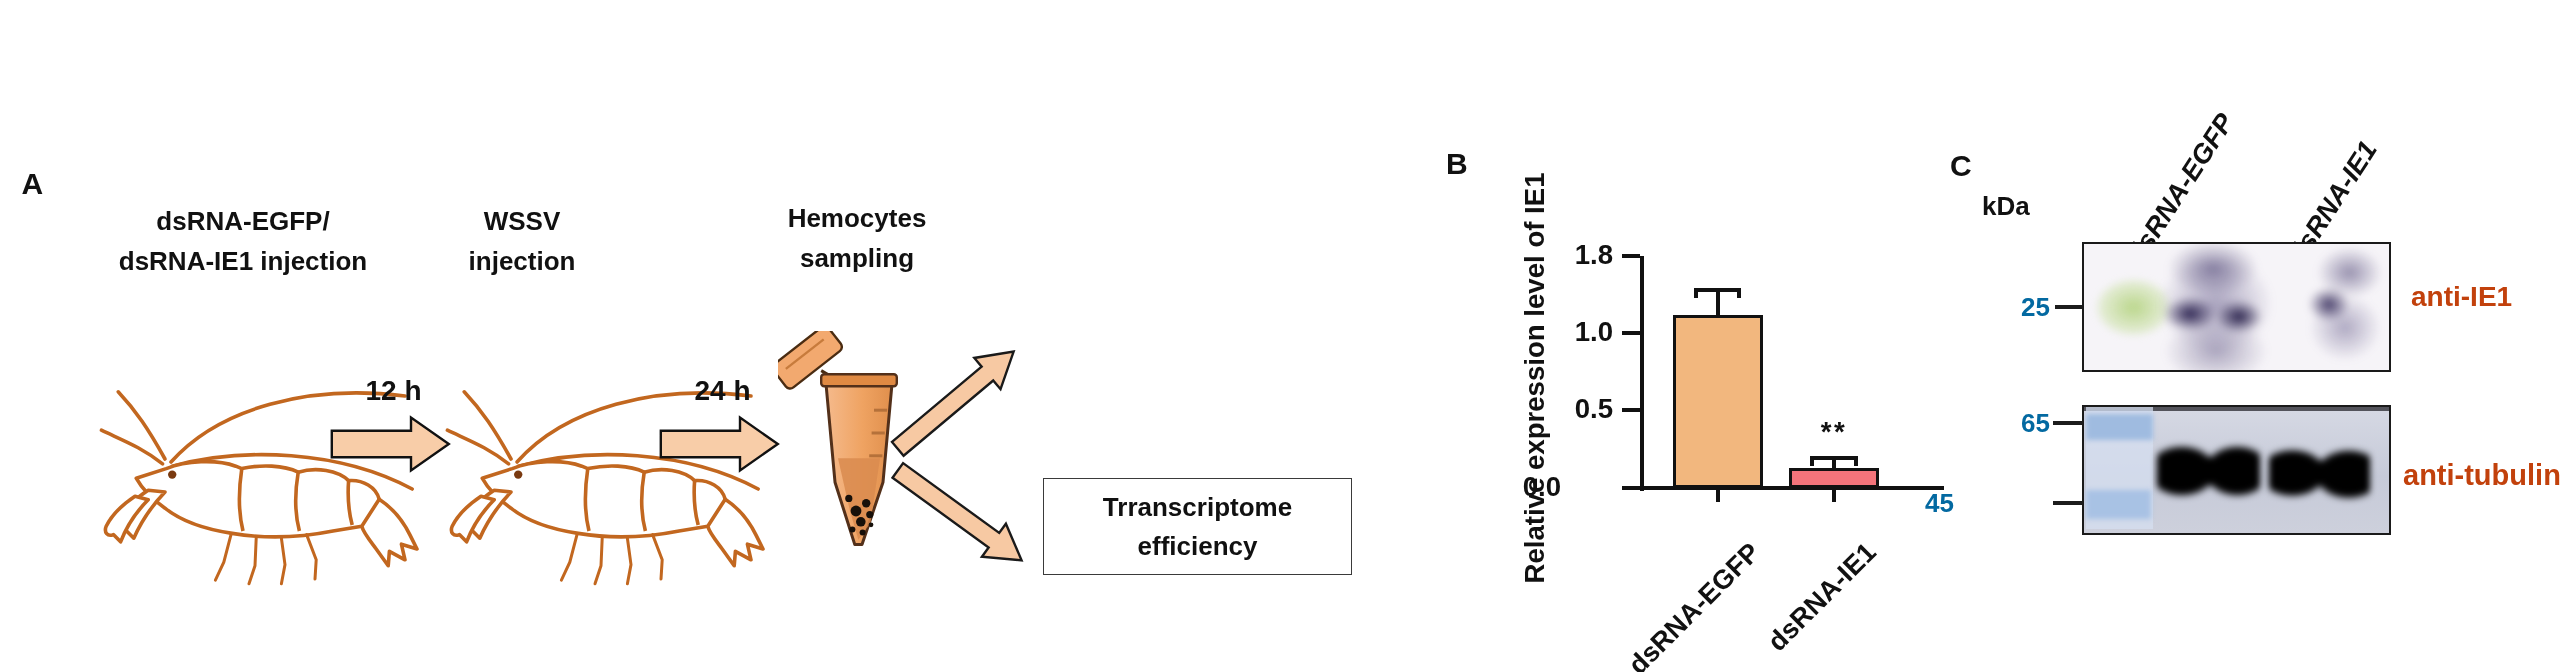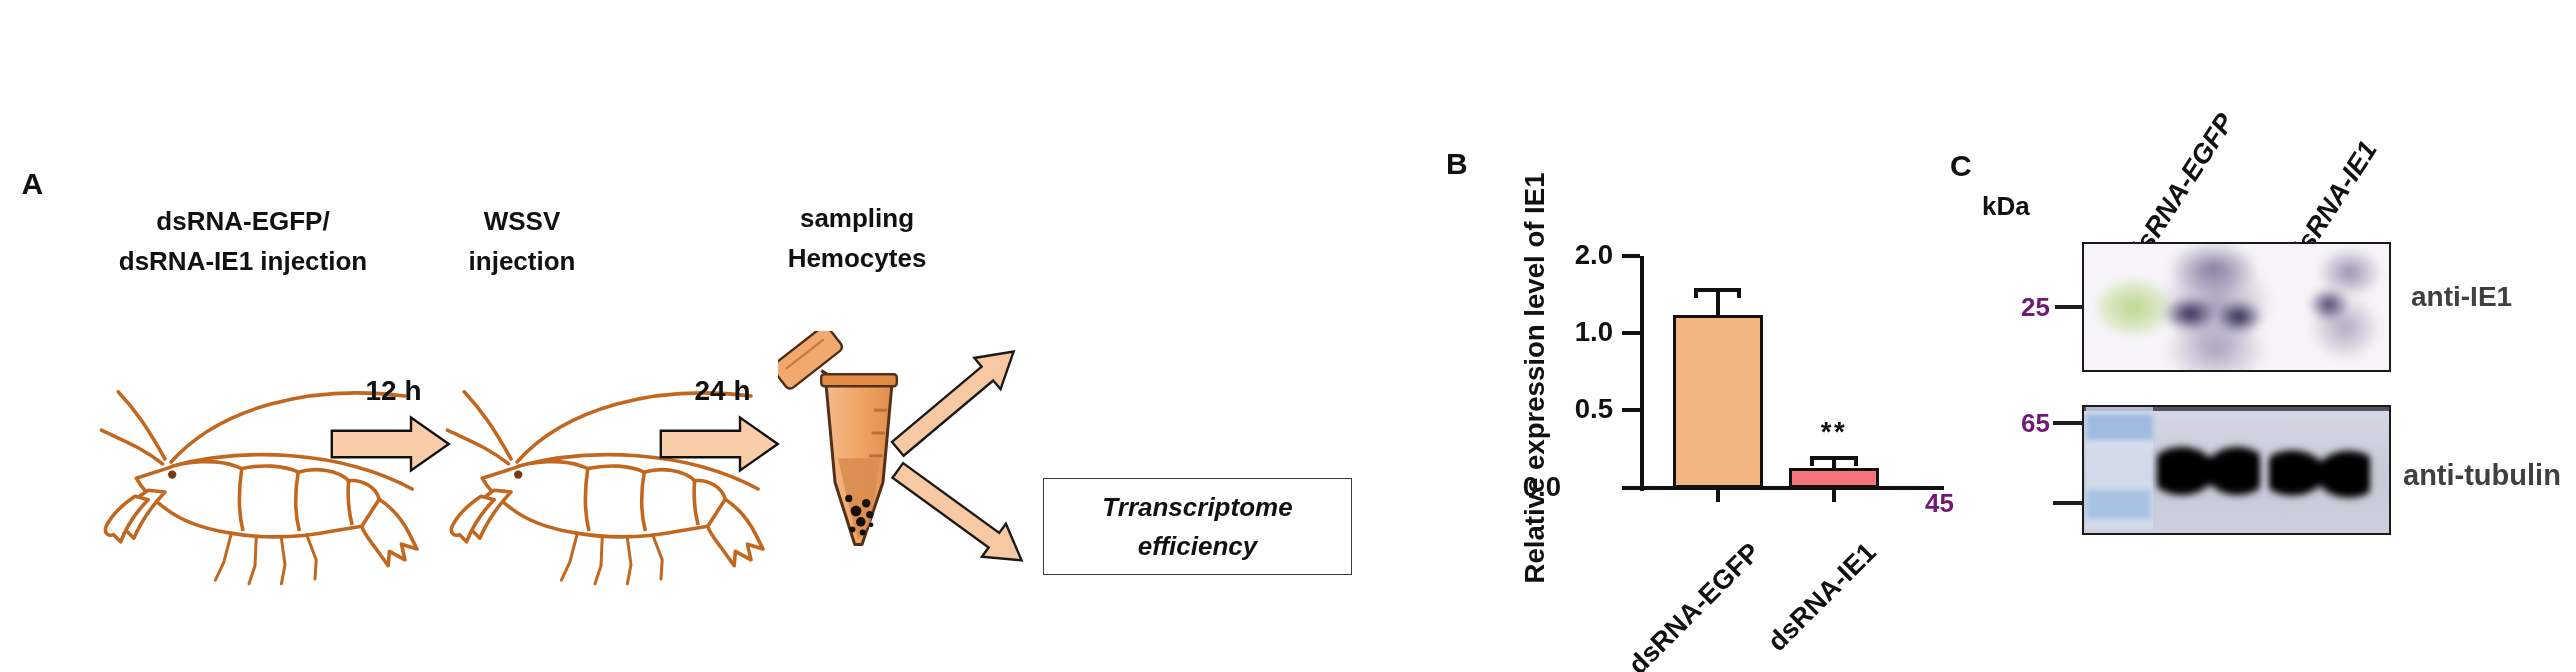--- a/index.html
+++ b/index.html
@@ -12,22 +12,22 @@
   .timelab{font-size:28px;font-weight:bold;color:#111;text-align:center;}
   .obox{background:#fff;border:1.8px solid #3a3a3a;display:flex;flex-direction:column;
     justify-content:center;align-items:center;font-size:26px;font-weight:bold;color:#111;line-height:1.5;}
   .ylab{font-size:27.6px;font-weight:bold;color:#111;text-align:center;white-space:nowrap;
     transform:rotate(-90deg);}
   .ytick-label{font-size:27.6px;font-weight:bold;color:#111;text-align:right;}
   .xlab{font-size:27px;font-weight:bold;color:#111;white-space:nowrap;
     transform:rotate(-45deg);transform-origin:100% 0;}
   .lanelab{font-size:27px;font-weight:bold;font-style:italic;color:#111;white-space:nowrap;
     transform:rotate(-57deg);transform-origin:0 100%;}
-  .mklab{font-size:26px;font-weight:bold;color:#701a75;text-align:right;}
-  .ablab{font-size:28px;font-weight:bold;color:#404040;white-space:nowrap;}
+  .mklab{font-size:26px;font-weight:bold;color:#0369a1;text-align:right;}
+  .ablab{font-size:28px;font-weight:bold;color:#c2410c;white-space:nowrap;}
   .dash{background:#1c1c1c;height:4.2px;}
   .blot{overflow:hidden;border:2.4px solid #1a1a1a;}
   #blot1{background:#F6F4F8;}
   #blot2{background:linear-gradient(180deg,#D6D9E4 0%,#C6CAD8 55%,#CDD0DC 100%);}
   .smear{filter:blur(3.6px);}
   .sigma{font-size:27.6px;font-weight:bold;color:#111;text-align:center;letter-spacing:2.4px;}
 </style>
 </head>
 <body>
 
@@ -37,22 +37,22 @@
 
   <div class="abs steplab" style="left:90px;top:201px;width:306px;">
     <div>dsRNA-EGFP/</div>
     <div>dsRNA-IE1 injection</div>
   </div>
   <div class="abs steplab" style="left:444px;top:201px;width:156px;">
     <div>WSSV</div>
     <div>injection</div>
   </div>
   <div class="abs steplab" style="left:767px;top:198px;width:180px;">
+    <div>Hemocytes</div>
     <div>sampling</div>
-    <div>Hemocytes</div>
   </div>
 
   <svg class="abs" style="left:81px;top:351px;" width="360" height="252" viewBox="0 0 600 420">
     <g fill="none" stroke="#C2671F" stroke-width="6" stroke-linecap="round">
       <path d="M150,185 C230,95 380,55 540,75"></path>
       <path d="M152,192 C270,160 430,165 552,230"></path>
       <path d="M140,180 C112,130 92,100 62,68"></path>
       <path d="M136,188 C100,160 72,150 34,132"></path>
     </g>
     <g stroke="#C2671F" stroke-width="6" stroke-linejoin="round" fill="#FFFFFF">
@@ -141,37 +141,37 @@
 
   <svg class="abs" style="left:887px;top:324px;" width="150" height="258" viewBox="0 0 250 430">
     <g transform="translate(18,208) rotate(-40)">
       <polygon points="0,-15 195,-15 195,-34 252,0 195,34 195,15 0,15" fill="#F7C9A3" stroke="#1a1a1a" stroke-width="4"></polygon>
     </g>
     <g transform="translate(18,244) rotate(36)">
       <polygon points="0,-15 198,-15 198,-34 255,0 198,34 198,15 0,15" fill="#F7C9A3" stroke="#1a1a1a" stroke-width="4"></polygon>
     </g>
   </svg>
 
-  <div class="abs obox" style="left:1043px;top:478px;width:307px;height:95px;font-style:italic;">
+  <div class="abs obox" style="left:1043px;top:478px;width:307px;height:95px;">
     <div>Trranscriptome</div>
     <div>efficiency</div>
   </div>
 
   <div class="abs panel-letter" style="left:1446px;top:147px;">B</div>
   <div class="abs ylab" style="left:1325px;top:378px;width:420px;height:36px;line-height:36px;margin-top:-18px;">Relative  expression level of IE1</div>
   <div id="chart-layer">
       <div class="abs" style="left: 1640px; top: 256px; width: 3.6px; height: 235px; background: rgb(17, 17, 17);"></div>
       <div class="abs" style="left: 1622px; top: 486px; width: 18px; height: 3.6px; background: rgb(17, 17, 17);"></div>
       <div class="abs ytick-label" style="left: 1468px; top: 471px; width: 93px;">0.0</div>
       <div class="abs" style="left: 1622px; top: 408px; width: 18px; height: 3.6px; background: rgb(17, 17, 17);"></div>
       <div class="abs ytick-label" style="left: 1520px; top: 393px; width: 93px;">0.5</div>
       <div class="abs" style="left: 1622px; top: 331px; width: 18px; height: 3.6px; background: rgb(17, 17, 17);"></div>
       <div class="abs ytick-label" style="left: 1520px; top: 316px; width: 93px;">1.0</div>
       <div class="abs" style="left: 1622px; top: 254px; width: 18px; height: 3.6px; background: rgb(17, 17, 17);"></div>
-      <div class="abs ytick-label" style="left: 1520px; top: 239px; width: 93px;">2.0</div>
+      <div class="abs ytick-label" style="left: 1520px; top: 239px; width: 93px;">1.8</div>
       <div class="abs" style="left: 1640px; top: 486px; width: 304px; height: 3.6px; background: rgb(17, 17, 17);"></div>
       <div class="abs" style="left: 1716px; top: 290px; width: 3.6px; height: 27px; background: rgb(17, 17, 17);"></div>
       <div class="abs" style="left: 1694px; top: 288px; width: 47px; height: 3.6px; background: rgb(17, 17, 17);"></div>
       <div class="abs" style="left: 1694px; top: 288px; width: 3.6px; height: 9.6px; background: rgb(17, 17, 17);"></div>
       <div class="abs" style="left: 1737px; top: 288px; width: 3.6px; height: 9.6px; background: rgb(17, 17, 17);"></div>
       <div class="abs" style="left: 1673px; top: 315px; width: 90px; height: 173px; background: rgb(242, 183, 126); border: 3px solid rgb(17, 17, 17); box-sizing: border-box;"></div>
       <div class="abs" style="left: 1716px; top: 489px; width: 3.6px; height: 13px; background: rgb(17, 17, 17);"></div>
       <div class="abs xlab" style="top: 537px; right: 831px;">dsRNA-EGFP</div>
       <div class="abs" style="left: 1832px; top: 458px; width: 3.6px; height: 12px; background: rgb(17, 17, 17);"></div>
       <div class="abs" style="left: 1810px; top: 456px; width: 47px; height: 3.6px; background: rgb(17, 17, 17);"></div>

